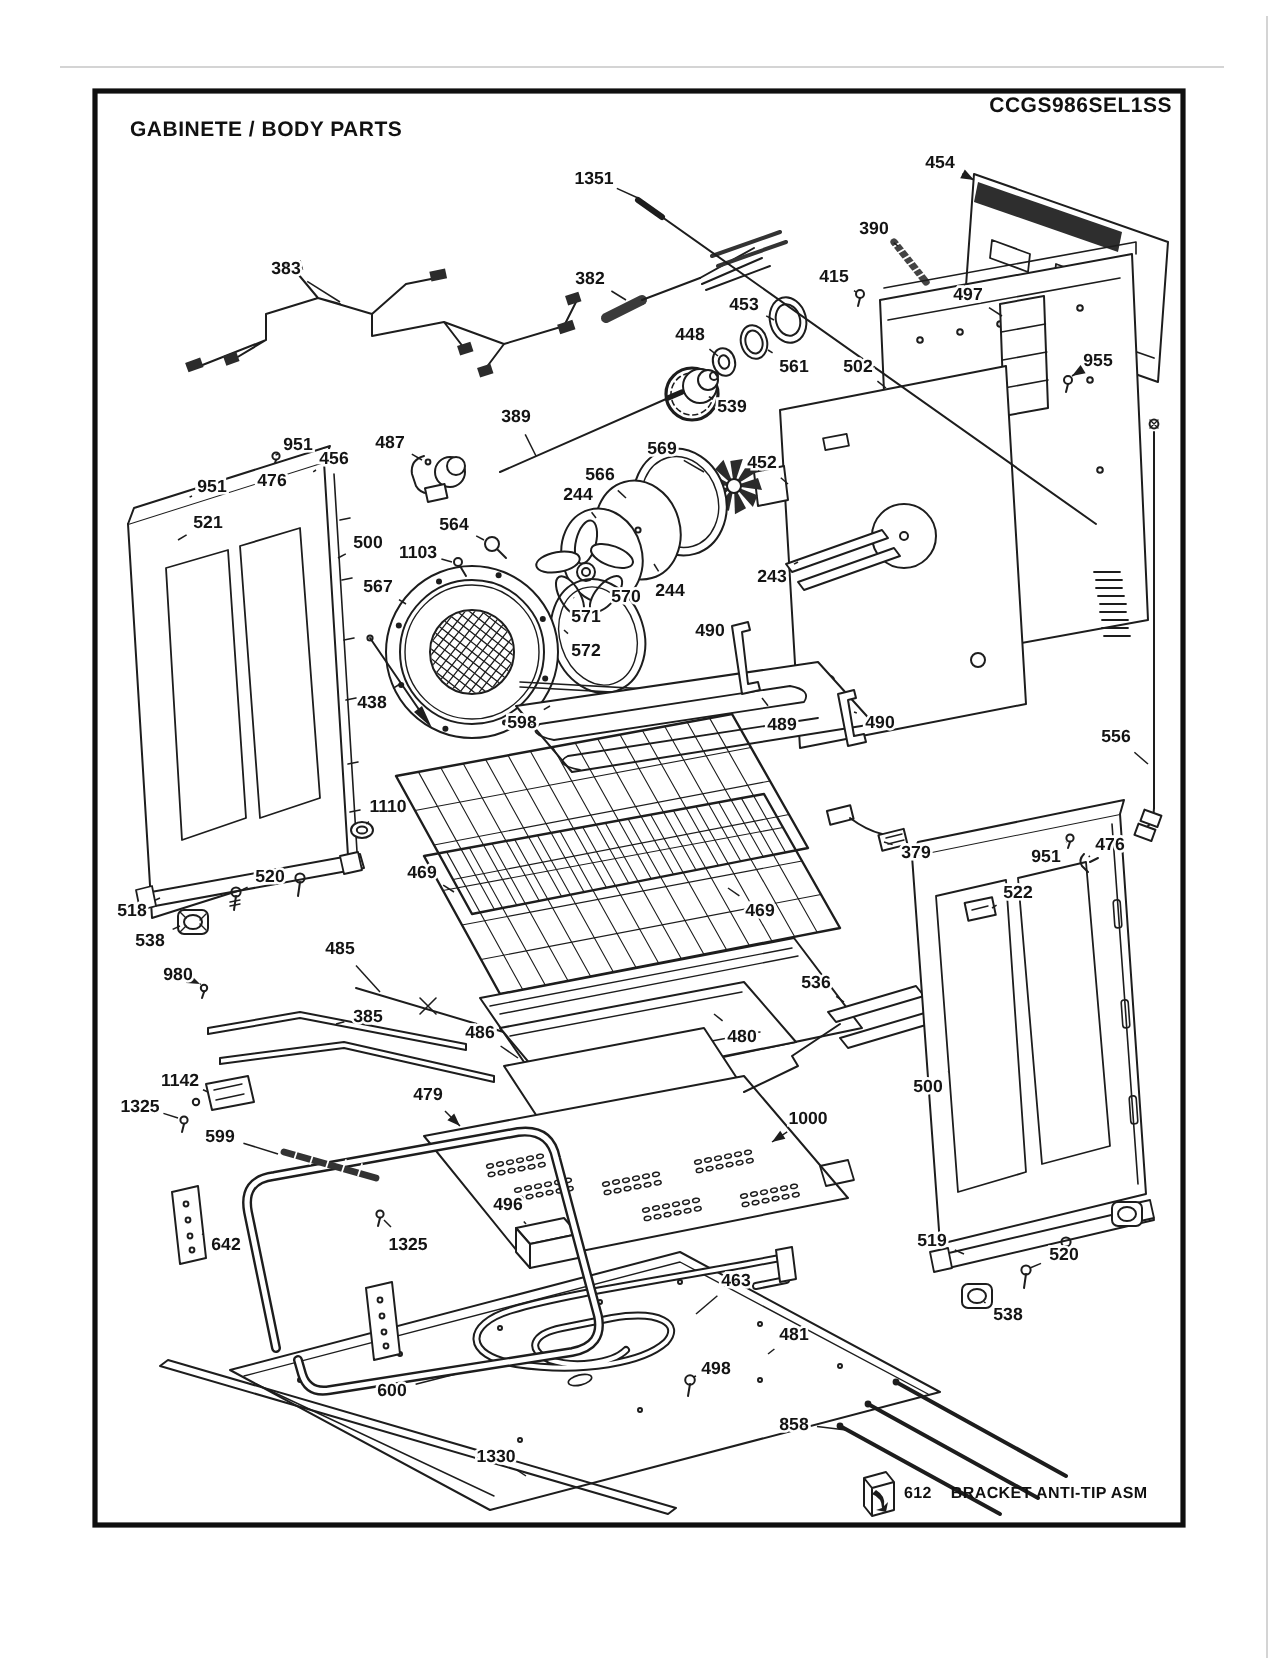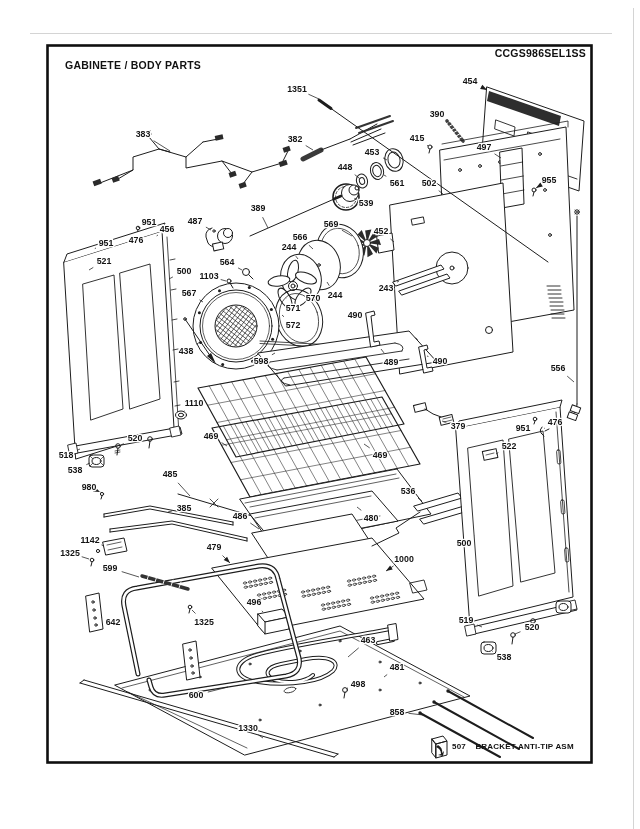--- a/index.html
+++ b/index.html
@@ -744,17 +744,17 @@
         <text x="397" y="712" text-anchor="middle" dominant-baseline="central" class="co">858</text>
         <line x1="258.4" y1="734.9" x2="263" y2="738" stroke="#1d1d1d" stroke-width="0.75"></line>
         <text x="248" y="728" text-anchor="middle" dominant-baseline="central" class="co">1330</text>
       </g>
 </svg>
 
 <div class="hdr-title">GABINETE / BODY PARTS</div>
 <div class="hdr-model">CCGS986SEL1SS</div>
 
 <div class="foot-note">
-  <span class="num">507</span>
+  <span class="num">612</span>
   <span class="lbl">BRACKET ANTI-TIP ASM</span>
 </div>
 
 </div>
 
 </body></html>

